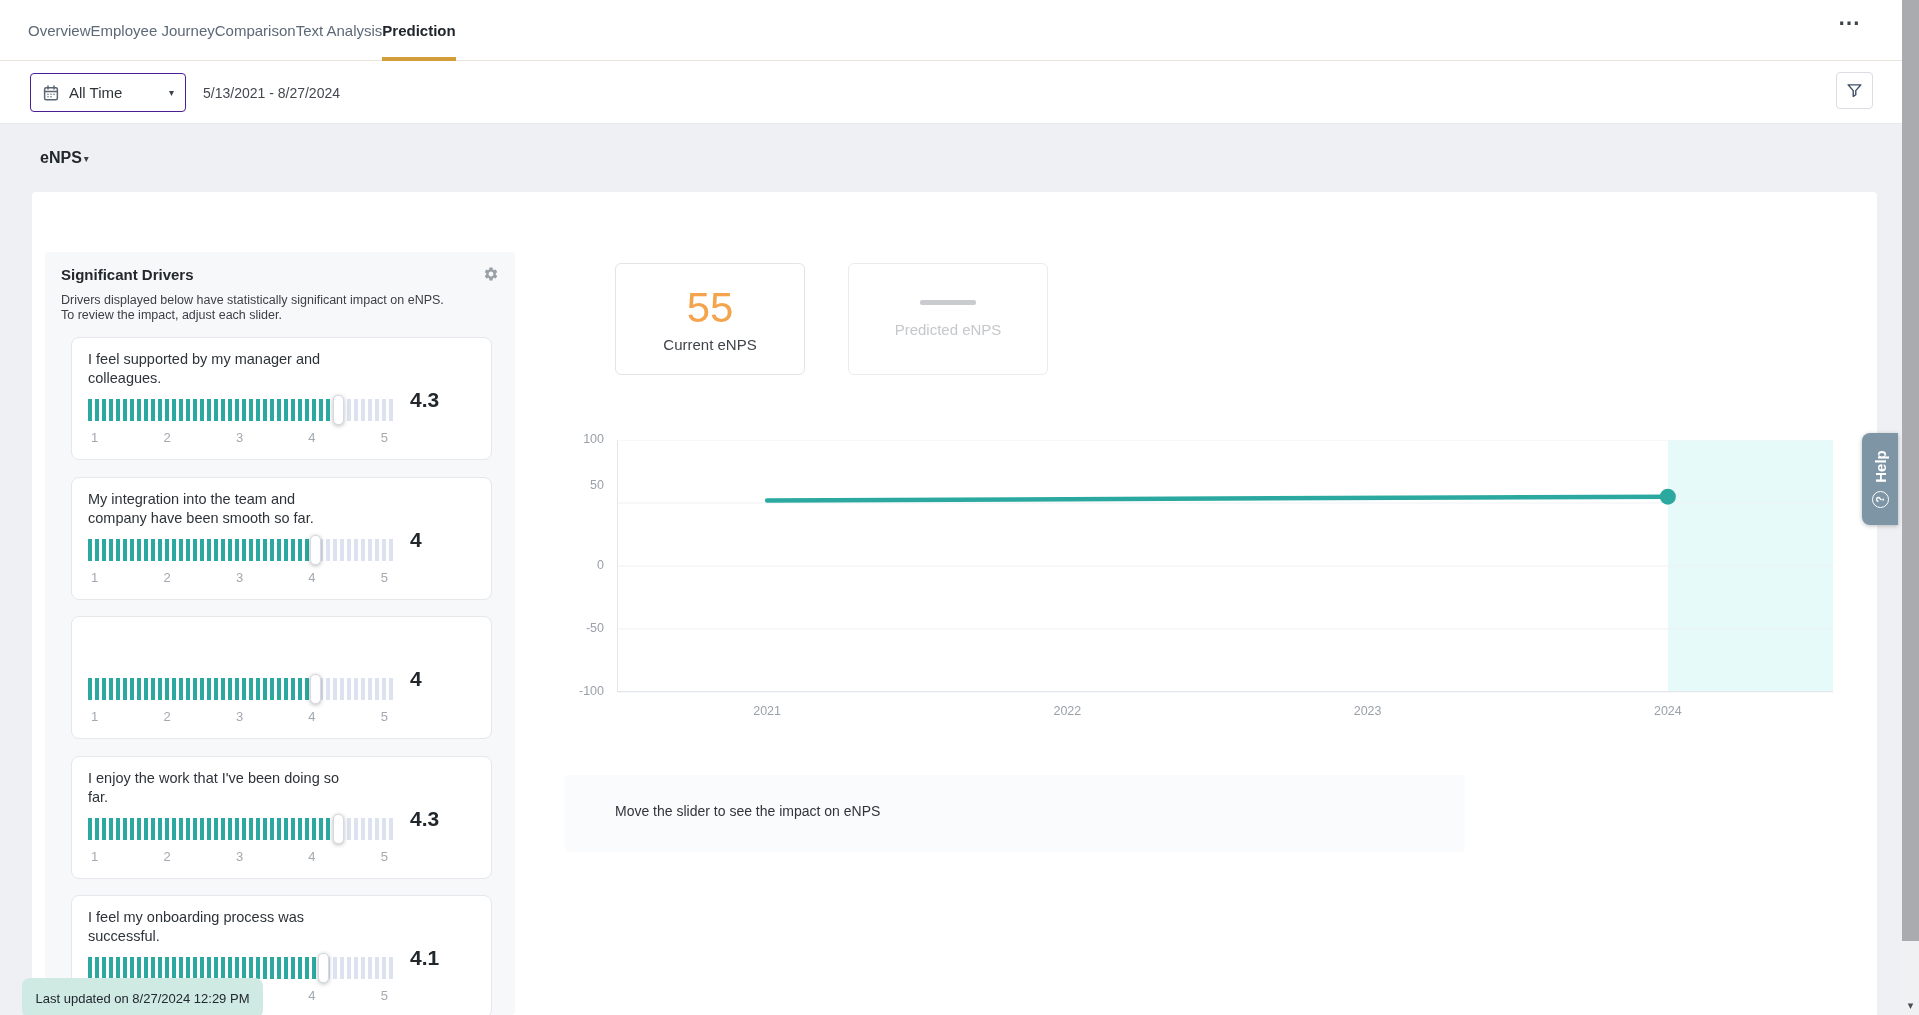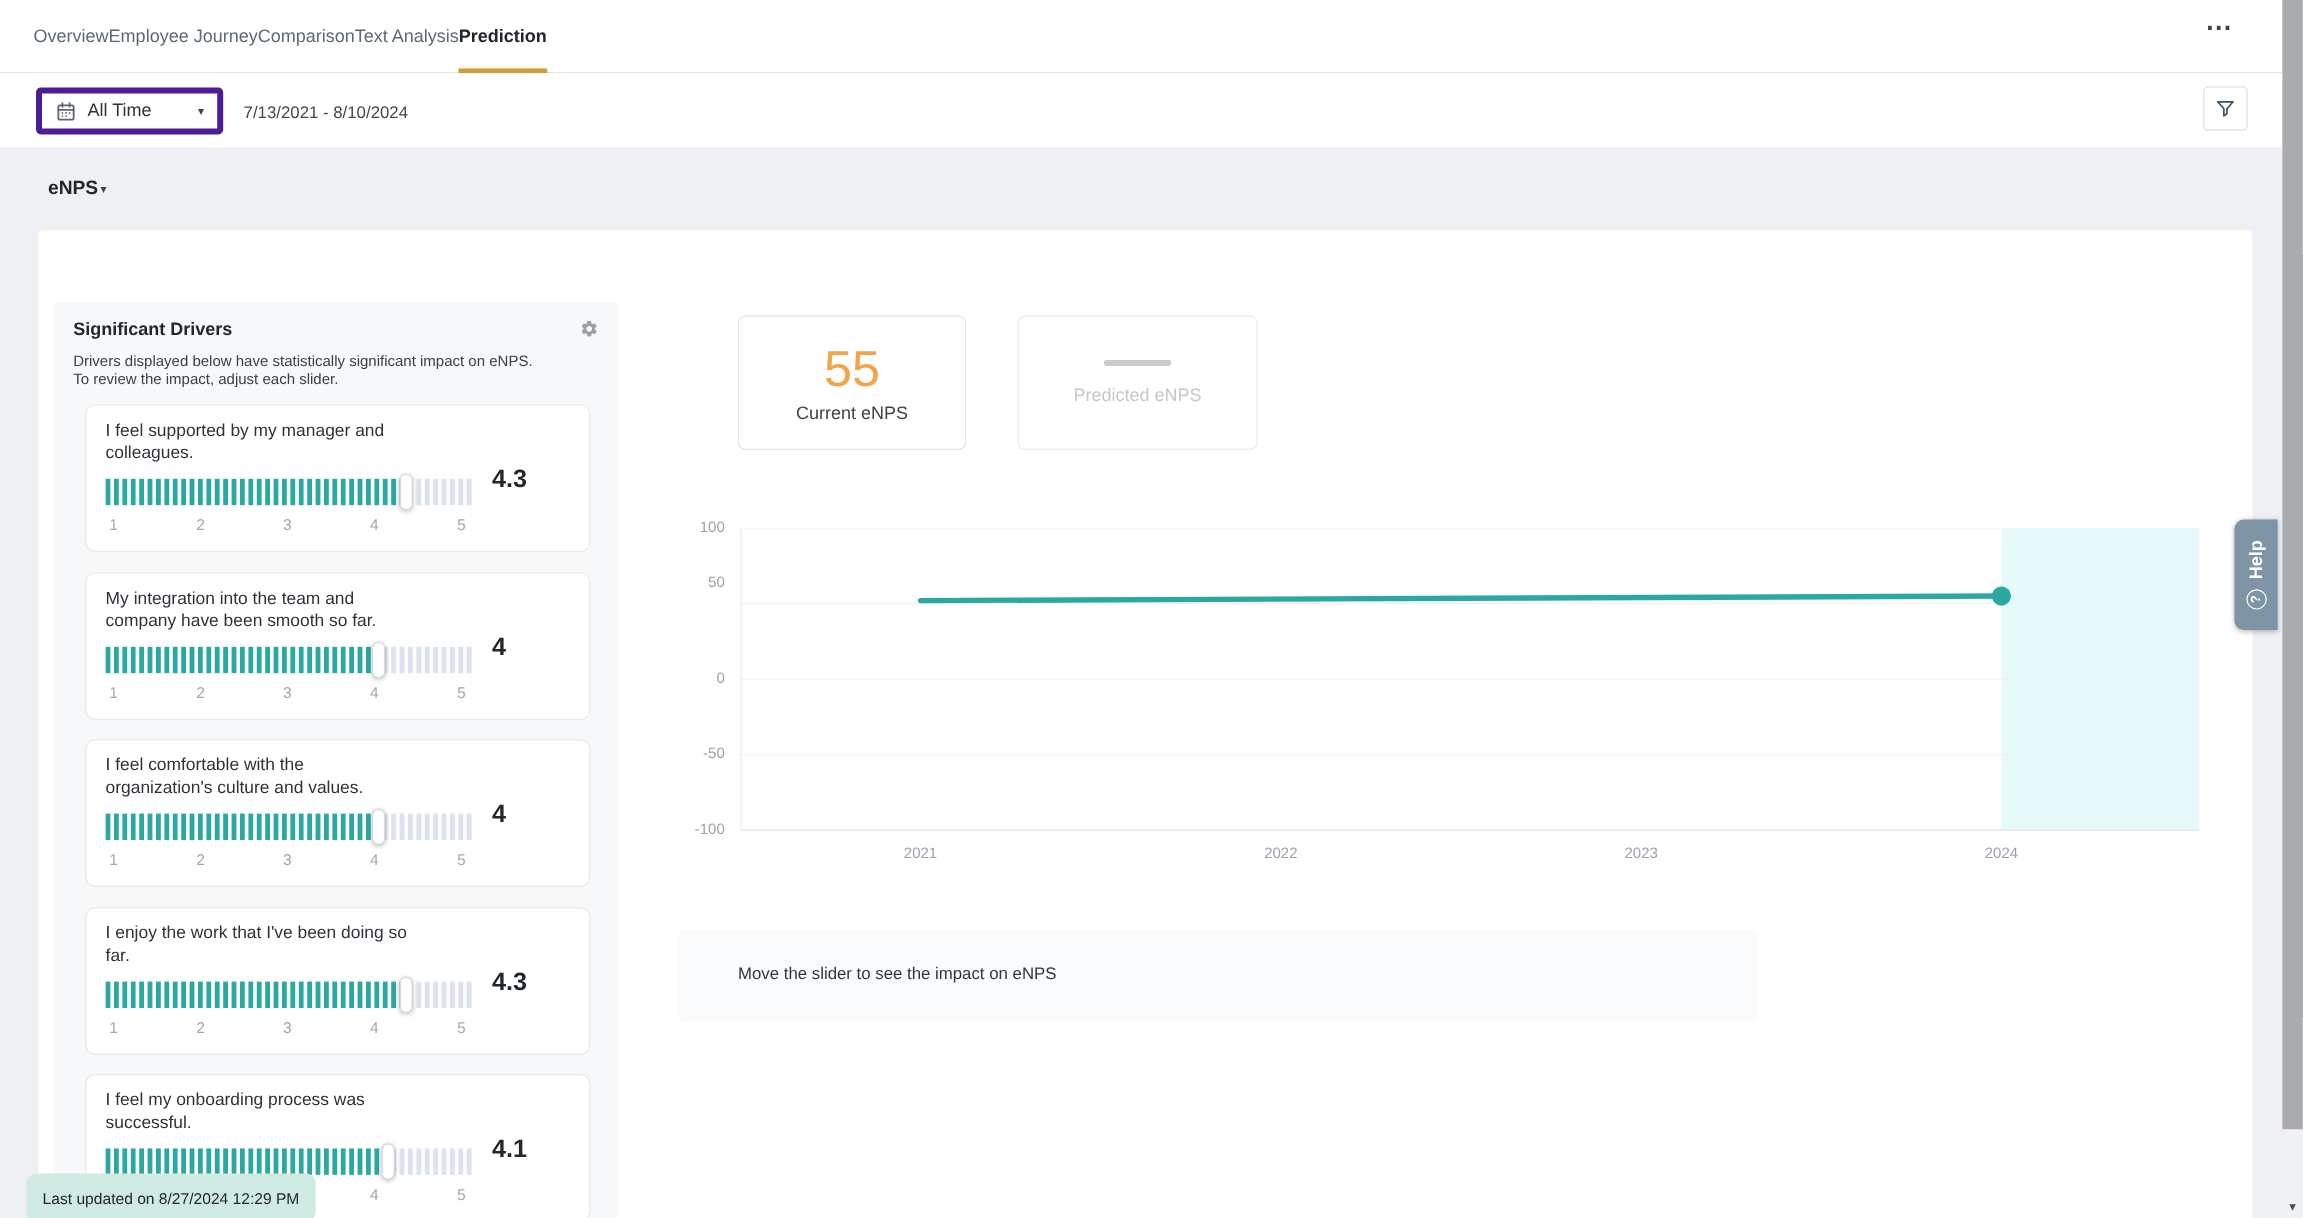--- a/index.html
+++ b/index.html
@@ -8,21 +8,21 @@
   
   .topbar { position:absolute; left:0; top:0; width:1919px; height:61px; background:#fff; border-bottom:1px solid #e8e4db; z-index:5; }
   .tabs { display:flex; margin-left:28px; height:100%; align-items:center; }
   .tab { font-size:15px; color:#5d6977; height:100%; display:flex; align-items:center; position:relative; cursor:pointer; white-space:nowrap; }
   .tab.active { color:#21262c; font-weight:bold; }
   .tab.active::after { content:""; position:absolute; left:0; right:0; bottom:-1px; height:4px; background:var(--underline,#d39e3a); }
   .more-btn { position:absolute; right:58px; top:12px; font-size:22px; font-weight:bold; color:#3c4247; letter-spacing:1px; cursor:pointer; line-height:1; }
 
   
   .filterbar { position:absolute; left:0; top:61px; width:1919px; height:63px; background:#fff; border-bottom:1px solid #e7e9ec; z-index:5; }
-  .time-select { position:absolute; left:30px; top:12px; width:156px; height:39px; border:5px solid #4c1d95; border-radius:4px; background:#fff; display:flex; align-items:center; padding:0 11px; gap:9px; cursor:pointer; }
+  .time-select { position:absolute; left:30px; top:12px; width:156px; height:39px; border:1px solid #4c1d95; border-radius:4px; background:#fff; display:flex; align-items:center; padding:0 11px; gap:9px; cursor:pointer; }
   .time-select .lbl { font-size:15px; color:#2e3338; }
   .caret { font-size:10px; color:#3c424a; }
   .time-select .caret { margin-left:auto; }
   .date-range { position:absolute; left:203px; top:0; height:63px; display:flex; align-items:center; font-size:14px; color:#43484e; }
   .filter-btn { position:absolute; right:46px; top:11px; width:37px; height:37px; border:1px solid #dadde2; border-radius:4px; background:#fff; display:flex; align-items:center; justify-content:center; cursor:pointer; }
 
   
   .page { position:absolute; left:0; top:125px; width:1919px; height:890px; background:#eef0f3; }
   .metric-select { position:absolute; left:40px; top:24px; display:flex; align-items:center; gap:2px; cursor:pointer; }
   .metric-select .lbl { font-size:16px; font-weight:bold; color:#22272d; }
@@ -102,21 +102,21 @@
         <line x1="8" y1="13.5" x2="8.01" y2="13.5"></line>
           <line x1="12" y1="13.5" x2="12.01" y2="13.5"></line>
           <line x1="16" y1="13.5" x2="16.01" y2="13.5"></line>
         <line x1="8" y1="17" x2="8.01" y2="17"></line>
           <line x1="12" y1="17" x2="12.01" y2="17"></line>
       </svg>
     </span>
     <span class="lbl">All Time</span>
     <span class="caret">▾</span>
   </div>
-  <div class="date-range">7/13/2021 - 8/10/2024</div>
+  <div class="date-range">5/13/2021 - 8/27/2024</div>
   <div class="filter-btn">
     <span style="display:flex;">
       <svg width="17" height="17" viewBox="0 0 24 24" fill="none" stroke="#3f5165" stroke-width="2" stroke-linejoin="round">
         <path d="M3 4h18l-7.2 8.2V18l-3.6 2.4v-8.2L3 4z"></path>
       </svg>
     </span>
   </div>
 </div>
 
 <div class="page">
@@ -256,22 +256,20 @@
             <div class="scale">
               <span>1</span>
               <span>2</span>
               <span>3</span>
               <span>4</span>
               <span>5</span>
             </div>
             <div class="driver-value">4</div>
           </div>
           <div class="driver-card" style="top: 364px;">
-            <div class="driver-q">I feel comfortable with the
-organization's culture and values.</div>
             <div class="slider">
               <div class="ticks">
                 <div class="tickbar" style="background: rgb(43, 169, 160);"></div>
                 <div class="tickbar" style="background: rgb(43, 169, 160);"></div>
                 <div class="tickbar" style="background: rgb(43, 169, 160);"></div>
                 <div class="tickbar" style="background: rgb(43, 169, 160);"></div>
                 <div class="tickbar" style="background: rgb(43, 169, 160);"></div>
                 <div class="tickbar" style="background: rgb(43, 169, 160);"></div>
                 <div class="tickbar" style="background: rgb(43, 169, 160);"></div>
                 <div class="tickbar" style="background: rgb(43, 169, 160);"></div>

